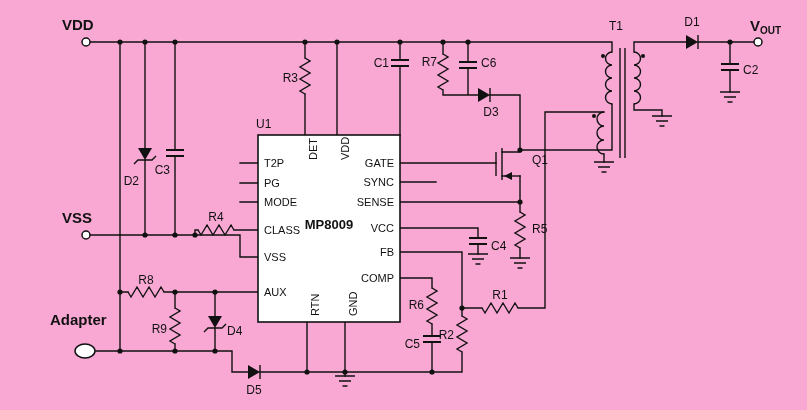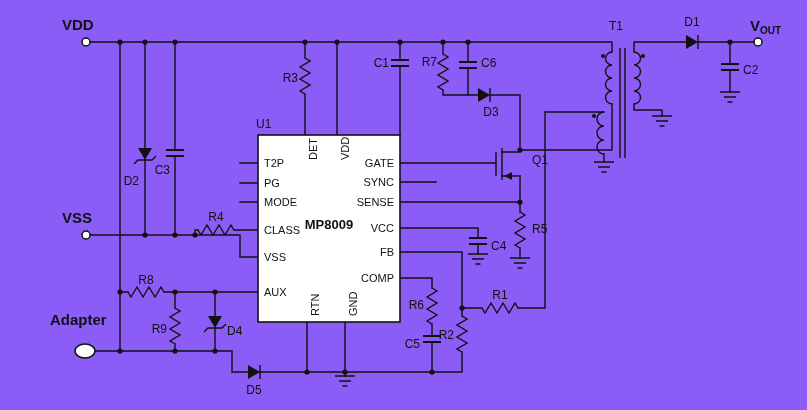--- a/index.html
+++ b/index.html
@@ -1,16 +1,16 @@
 <!DOCTYPE html>
 <html><head>
 <meta charset="utf-8">
 <style>
   html,body{margin:0;padding:0;background:#ffffff;}
-  .stage{width:807px;height:410px;position:relative;background:#8b5cf6;overflow:hidden;text-align:center;}
+  .stage{width:807px;height:410px;position:relative;background:#f9a8d4;overflow:hidden;text-align:center;}
   svg{display:block;}
   .wire{stroke:#111111;stroke-width:1.4;fill:none;stroke-linecap:square;}
   .sym{stroke:#111111;stroke-width:1.4;fill:none;stroke-linejoin:miter;}
   .plate{stroke:#111111;stroke-width:1.8;fill:none;}
   .fillsym{fill:#111111;stroke:none;}
   .dot{fill:#111111;stroke:none;}
   .term{fill:#ffffff;stroke:#111111;stroke-width:1.5;}
   .icbox{fill:#ffffff;stroke:#111111;stroke-width:1.6;}
   text{fill:#111111;font-family:"Liberation Sans",sans-serif;}
   .pin{font-size:11px;}

